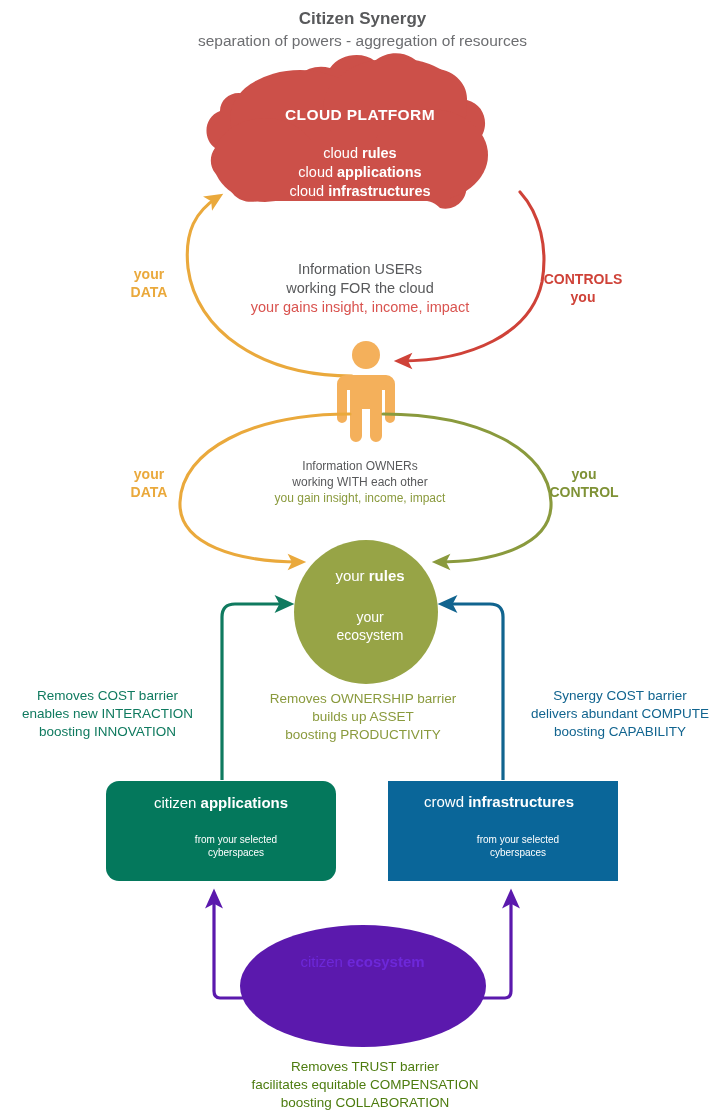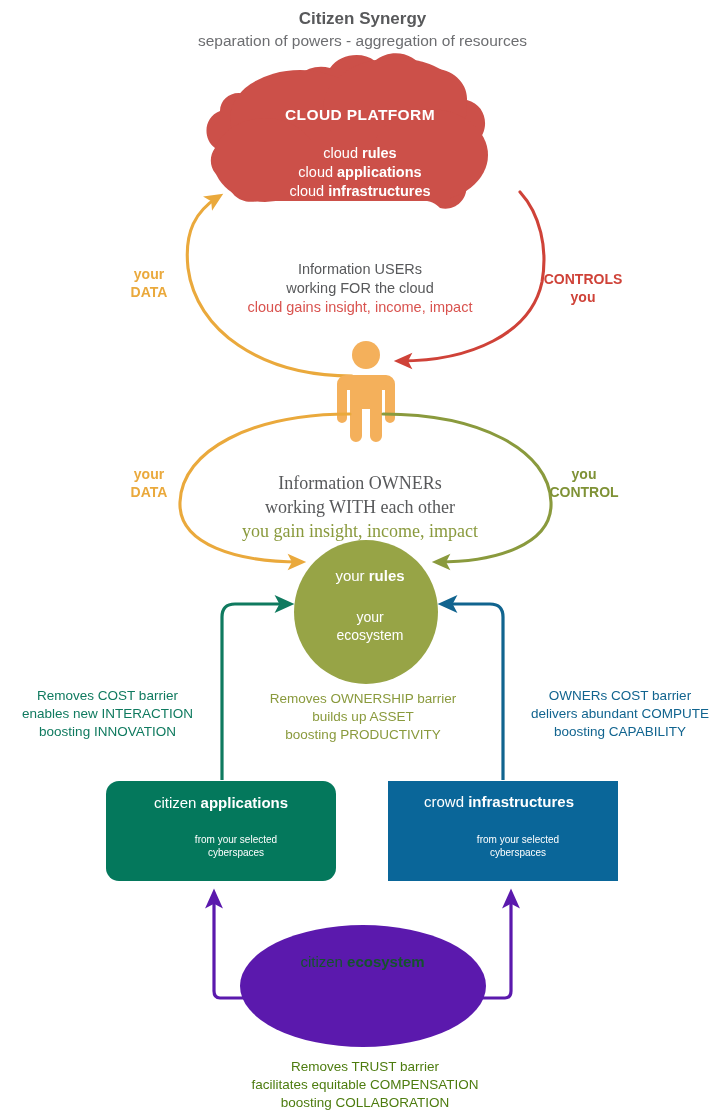--- a/index.html
+++ b/index.html
@@ -79,24 +79,23 @@
   }
   #label-controls-you {
     left: 518px; top: 270px; width: 130px;
     font-size: 14px;
     font-weight: bold;
     color: #cf4238;
   }
 
   
   #lower-center {
-    left: 215px; top: 472px; width: 290px;
-    font-size: 18px;
+    left: 215px; top: 459px; width: 290px;
+    font-size: 12px;
     color: #58595b;
-    font-family: Liberation Serif, serif;
   }
   #lower-center .accent { color: #8a9a3d; }
   #label-your-data-bottom {
     left: 104px; top: 465px; width: 90px;
     font-size: 14px;
     font-weight: bold;
     color: #eaa93c;
   }
   #label-you-control {
     left: 524px; top: 465px; width: 120px;
@@ -153,21 +152,21 @@
   }
   #apps-title   { left: 106px; top: 793px; width: 230px; }
   #apps-sub     { left: 106px; top: 833px; width: 230px; }
   #infra-title  { left: 384px; top: 792px; width: 230px; }
   #infra-sub    { left: 388px; top: 833px; width: 230px; }
 
   
   #eco-title {
     left: 250px; top: 952px; width: 225px;
     font-size: 15px;
-    color: #14532d;
+    color: #6d28d9;
   }
   #eco-title b { font-weight: bold; }
   #eco-sub {
     left: 250px; top: 988px; width: 225px;
     font-size: 14px;
     color: #ffffff;
   }
 </style>
 </head>
 <body>
@@ -253,21 +252,21 @@
   <div class="txt" id="title">Citizen Synergy</div>
   <div class="txt" id="subtitle">separation of powers - aggregation of resources</div>
 
   <div class="txt" id="cloud-title">CLOUD PLATFORM</div>
   <div class="txt" id="cloud-lines"><span>cloud </span><b>rules</b>
 <span>cloud </span><b>applications</b>
 <span>cloud </span><b>infrastructures</b></div>
 
   <div class="txt" id="upper-center"><span>Information USERs</span>
 <span>working FOR the cloud</span>
-<span class="accent">cloud gains insight, income, impact</span></div>
+<span class="accent">your gains insight, income, impact</span></div>
 
   <div class="txt" id="label-your-data-top"><span>your</span>
 <span>DATA</span></div>
 
   <div class="txt" id="label-controls-you"><span>CONTROLS</span>
 <span>you</span></div>
 
   <div class="txt" id="lower-center"><span>Information OWNERs</span>
 <span>working WITH each other</span>
 <span class="accent">you gain insight, income, impact</span></div>
@@ -283,21 +282,21 @@
 <span>ecosystem</span></div>
 
   <div class="txt" id="barrier-left"><span>Removes COST barrier</span>
 <span>enables new INTERACTION</span>
 <span>boosting INNOVATION</span></div>
 
   <div class="txt" id="barrier-middle"><span>Removes OWNERSHIP barrier</span>
 <span>builds up ASSET</span>
 <span>boosting PRODUCTIVITY</span></div>
 
-  <div class="txt" id="barrier-right"><span>OWNERs COST barrier</span>
+  <div class="txt" id="barrier-right"><span>Synergy COST barrier</span>
 <span>delivers abundant COMPUTE</span>
 <span>boosting CAPABILITY</span></div>
 
   <div class="txt box-title" id="apps-title"><span>citizen </span><b>applications</b></div>
   <div class="txt box-sub" id="apps-sub"><span>from your selected</span>
 <span>cyberspaces</span></div>
 
   <div class="txt box-title" id="infra-title"><span>crowd </span><b>infrastructures</b></div>
   <div class="txt box-sub" id="infra-sub"><span>from your selected</span>
 <span>cyberspaces</span></div>

